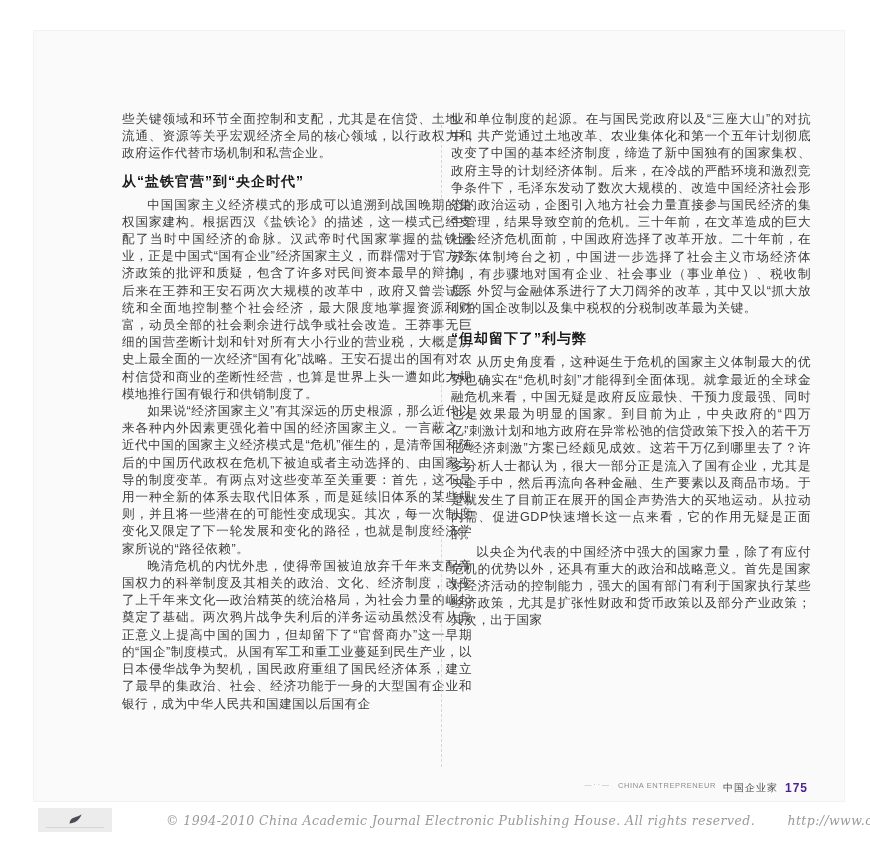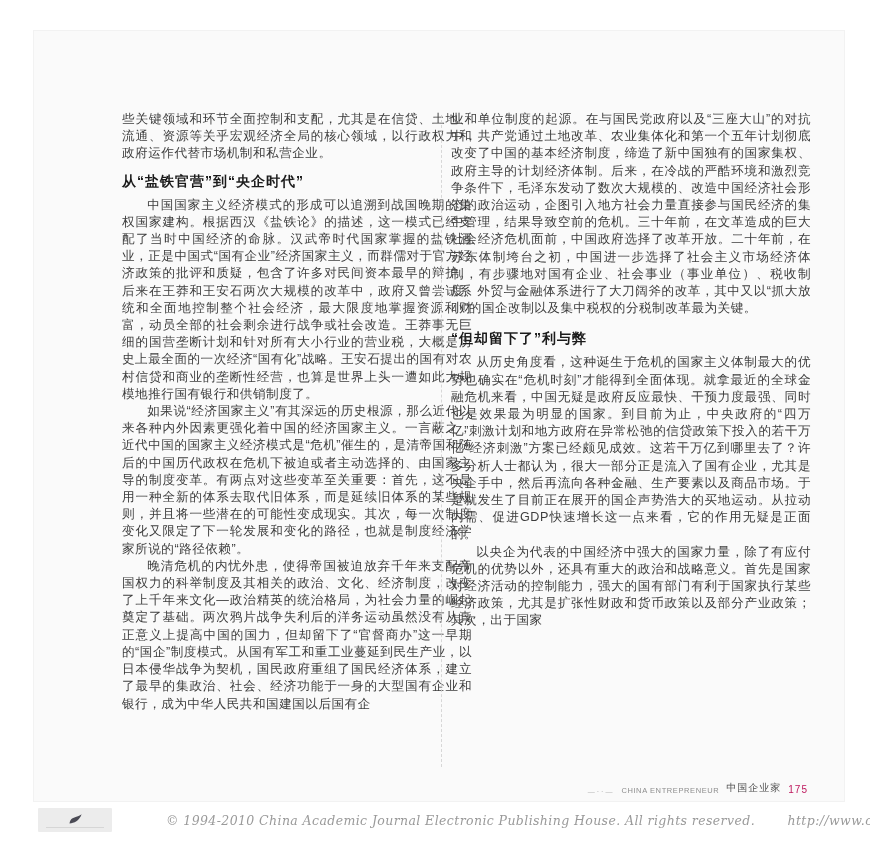--- a/index.html
+++ b/index.html
@@ -27,26 +27,26 @@
     font-size:14px;line-height:19px;font-weight:bold;color:#1b1b1b;
     letter-spacing:1px;margin:9px 0 6px 0;
   }
   .col-right .section-heading{margin-top:12px;}
   .column-divider{
     position:absolute;left:407px;top:84px;height:652px;width:0;
     border-left:1px dashed #cfcfcf;opacity:.8;
   }
   .journal-line{
     position:absolute;right:36px;top:750px;
-    display:flex;align-items:flex-end;gap:7px;white-space:nowrap;
+    display:flex;align-items:flex-start;gap:7px;white-space:nowrap;
   }
   .journal-marks{font-size:7px;color:#b5b5b5;letter-spacing:2px;}
   .journal-en{font-size:7.5px;color:#8d8d8d;letter-spacing:0.6px;}
   .journal-cn{font-size:10px;color:#4f4f4f;letter-spacing:1px;}
-  .journal-page{font-size:10px;font-weight:normal;color:#be185d;letter-spacing:1px;}
+  .journal-page{font-size:12px;font-weight:bold;color:#4c1d95;letter-spacing:1px;}
   .copyright-footer{
     position:absolute;left:38px;top:808px;
     display:flex;align-items:center;gap:14px;white-space:nowrap;
   }
   .cnki-logo-box{
     width:74px;height:24px;background:#ececec;border-radius:1px;
     display:flex;flex-direction:column;align-items:center;justify-content:center;gap:2px;
   }
   .cnki-logo-line{width:58px;height:1px;background:#d6d6d6;}
   .copyright-text,.copyright-url{

